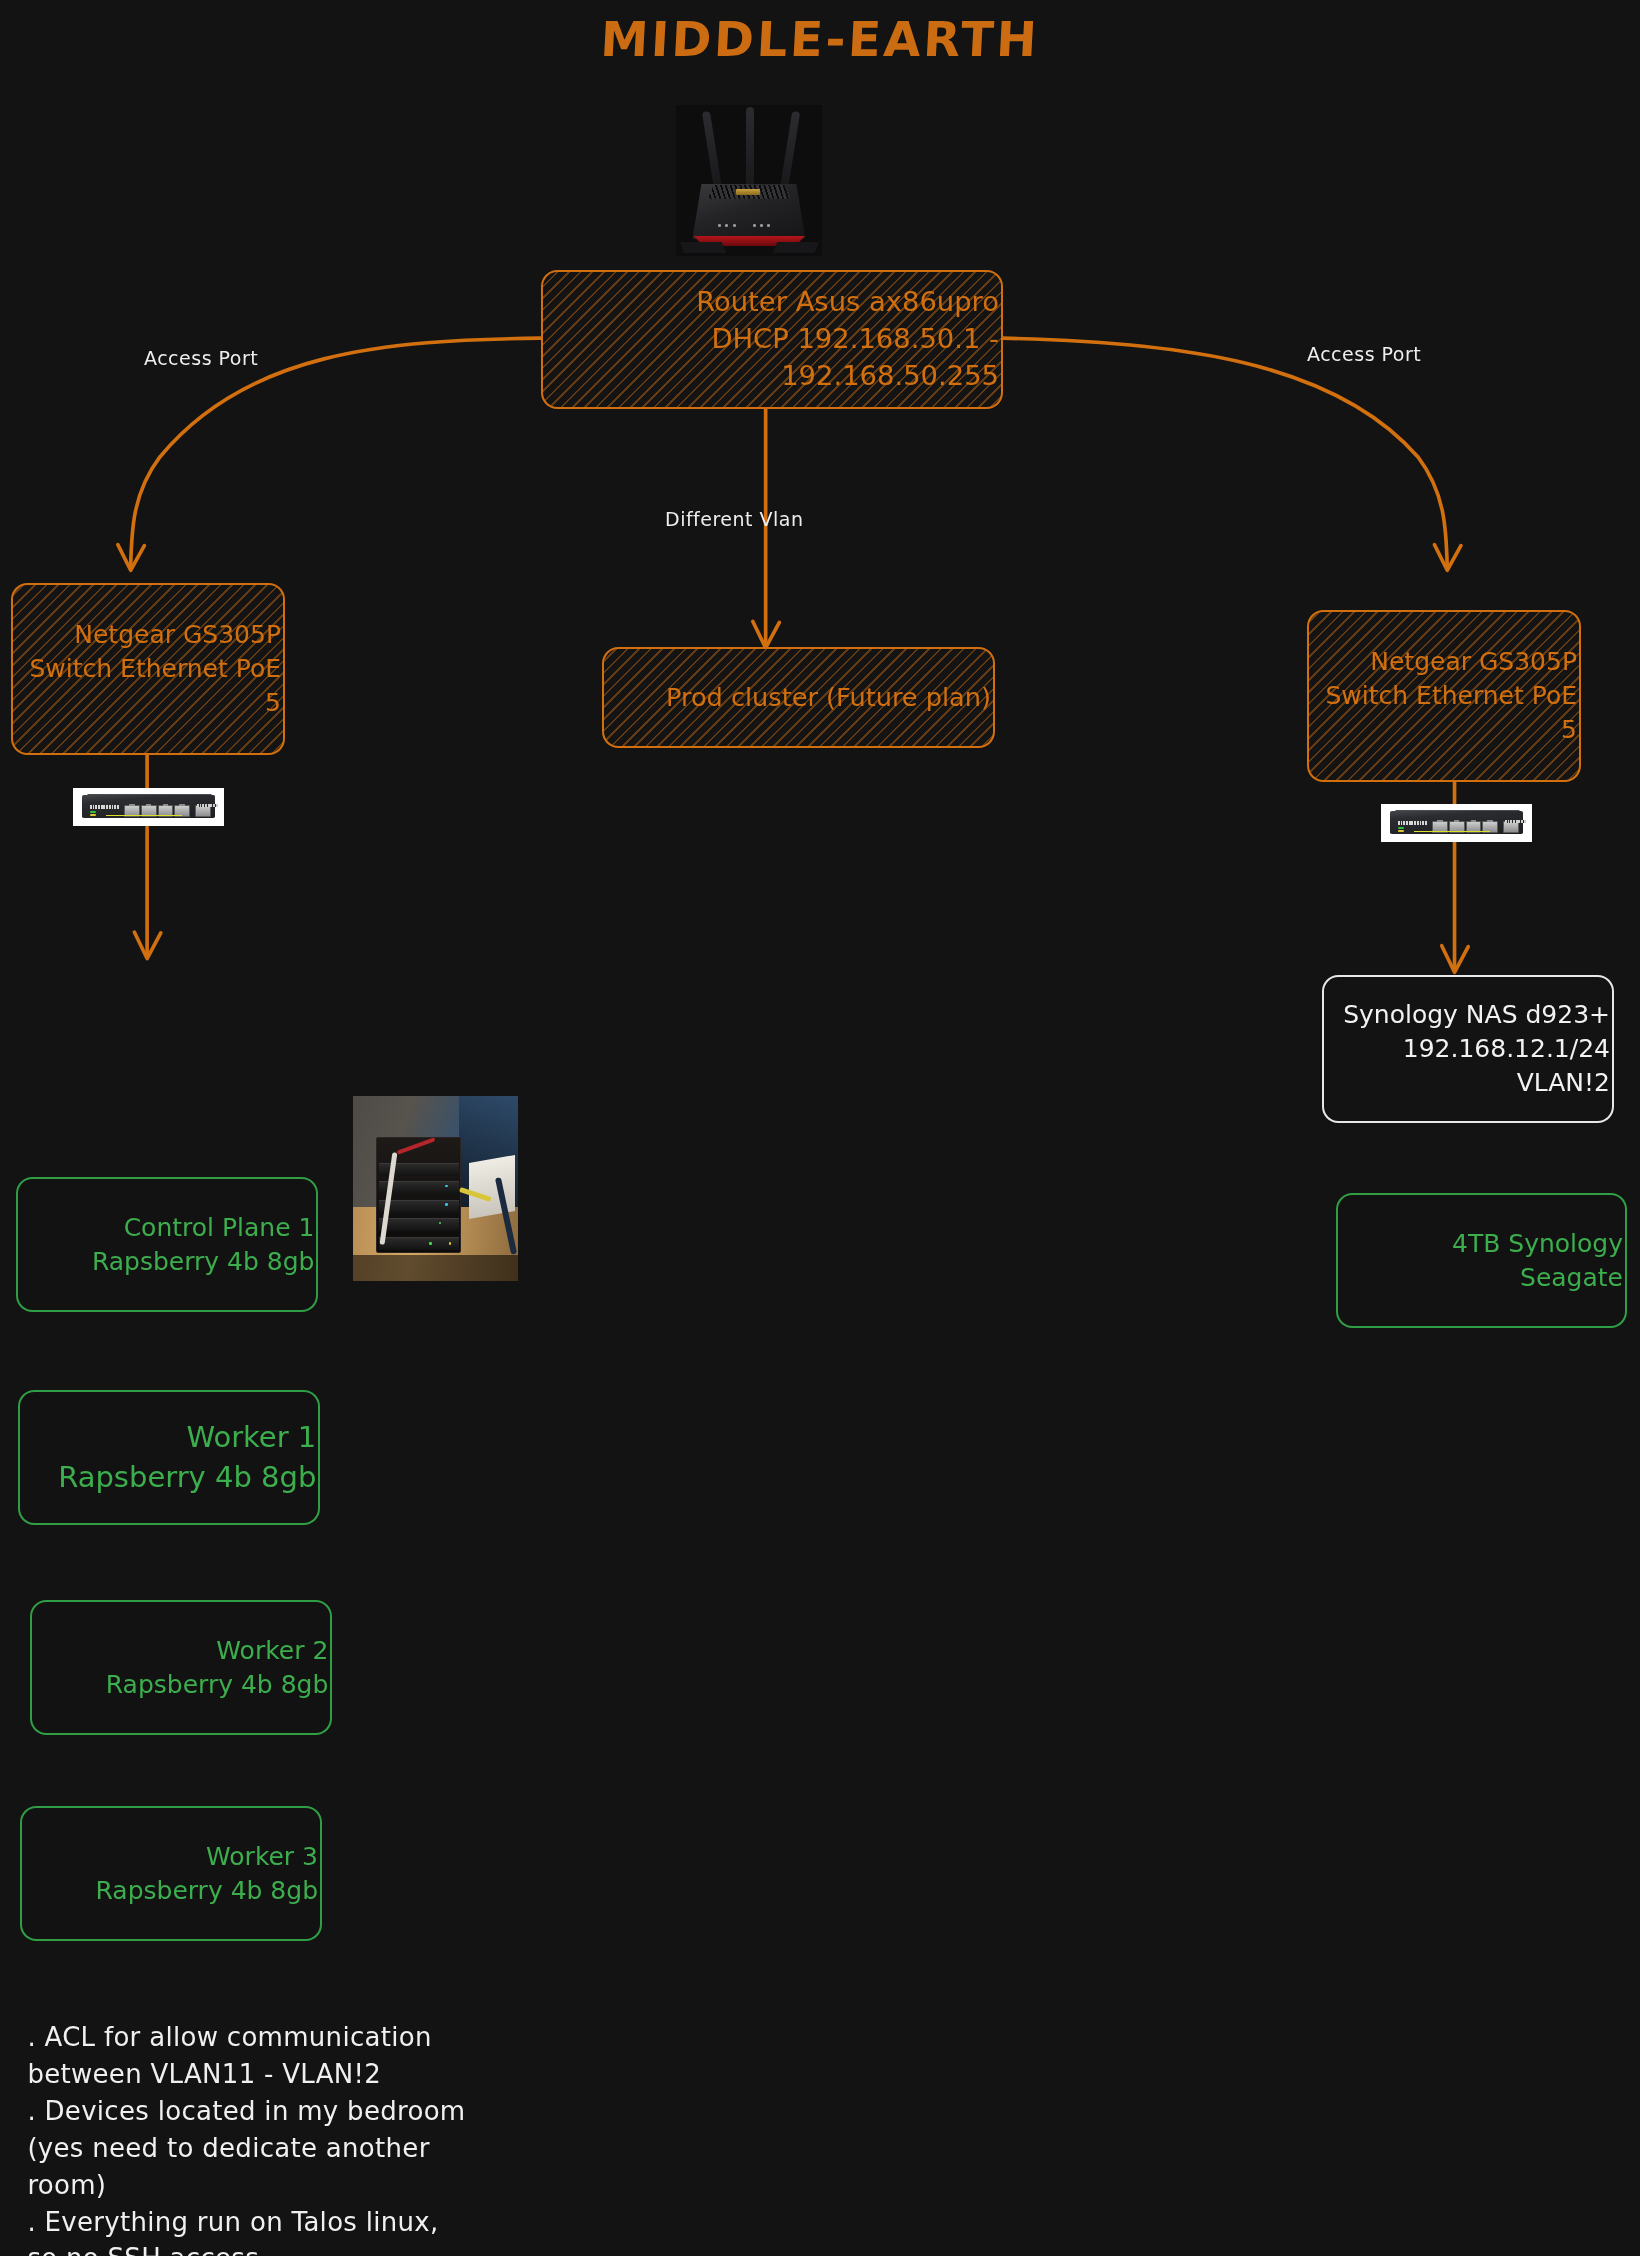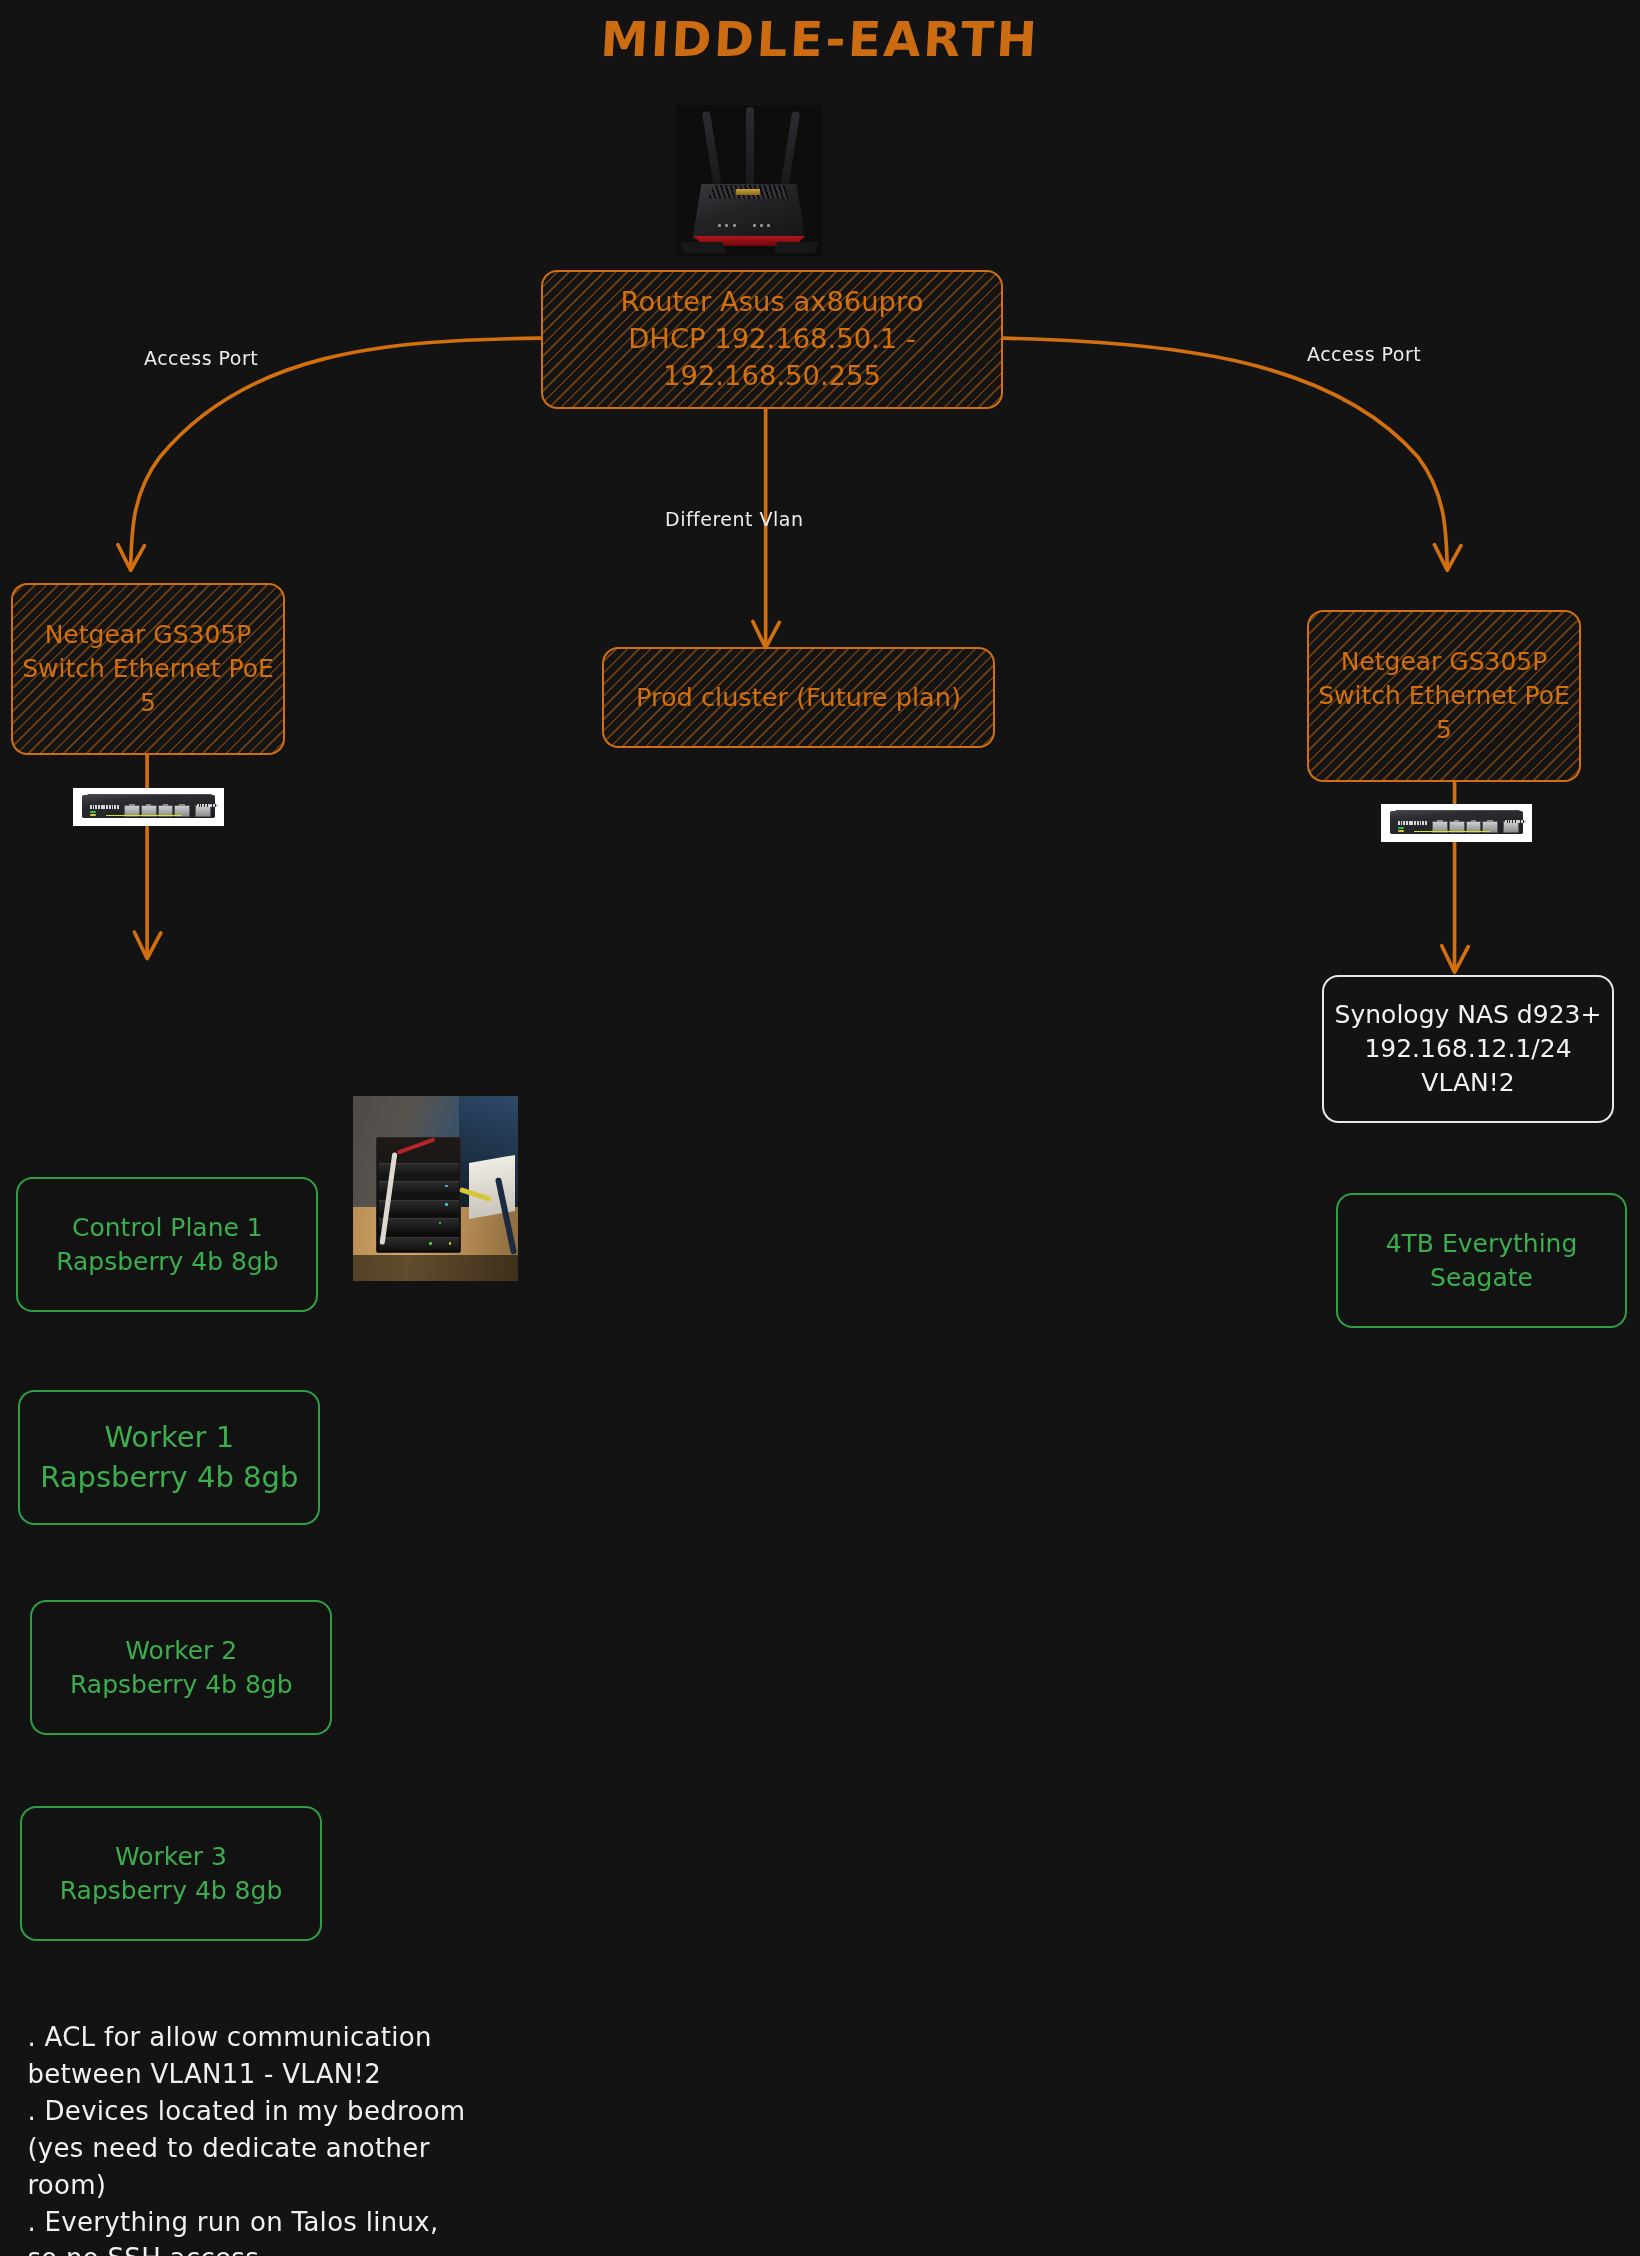--- a/index.html
+++ b/index.html
@@ -21,21 +21,21 @@
 
   
   .node{
     position:absolute;box-sizing:border-box;
     display:flex;align-items:center;justify-content:center;
     text-align:center;line-height:1.35;
     border-radius:16.4px;
     white-space:pre-line;
     font-family:"DejaVu Sans",sans-serif;
   }
-  .node .txt{display:block;width:100%;padding:0 2px;}
+  .node .txt{display:block;width:100%;padding:0 2px;text-align:right;}
 
   .node.orange{
     border:2.7px solid #d2700f;
     color:#d2700f;
     background-color:#141414;
     background-image:repeating-linear-gradient(
         -45deg,
         rgba(210,112,15,0.00) 0px,
         rgba(210,112,15,0.00) 6.4px,
         rgba(210,112,15,0.42) 6.4px,
@@ -302,21 +302,21 @@
     <span class="txt">Worker 2
 Rapsberry 4b 8gb</span>
   </div>
 
   <div class="node green" style="left:20px;top:1806px;width:302px;height:135px;font-size:25px;">
     <span class="txt">Worker 3
 Rapsberry 4b 8gb</span>
   </div>
 
   <div class="node green" style="left:1336px;top:1193px;width:291px;height:135px;font-size:25px;">
-    <span class="txt">4TB Everything
+    <span class="txt">4TB Synology
 Seagate</span>
   </div>
 
   <div id="notes">. ACL for allow communication
 between VLAN11 - VLAN!2
 . Devices located in my bedroom
 (yes need to dedicate another
 room)
 . Everything run on Talos linux,
 so no SSH access</div>

